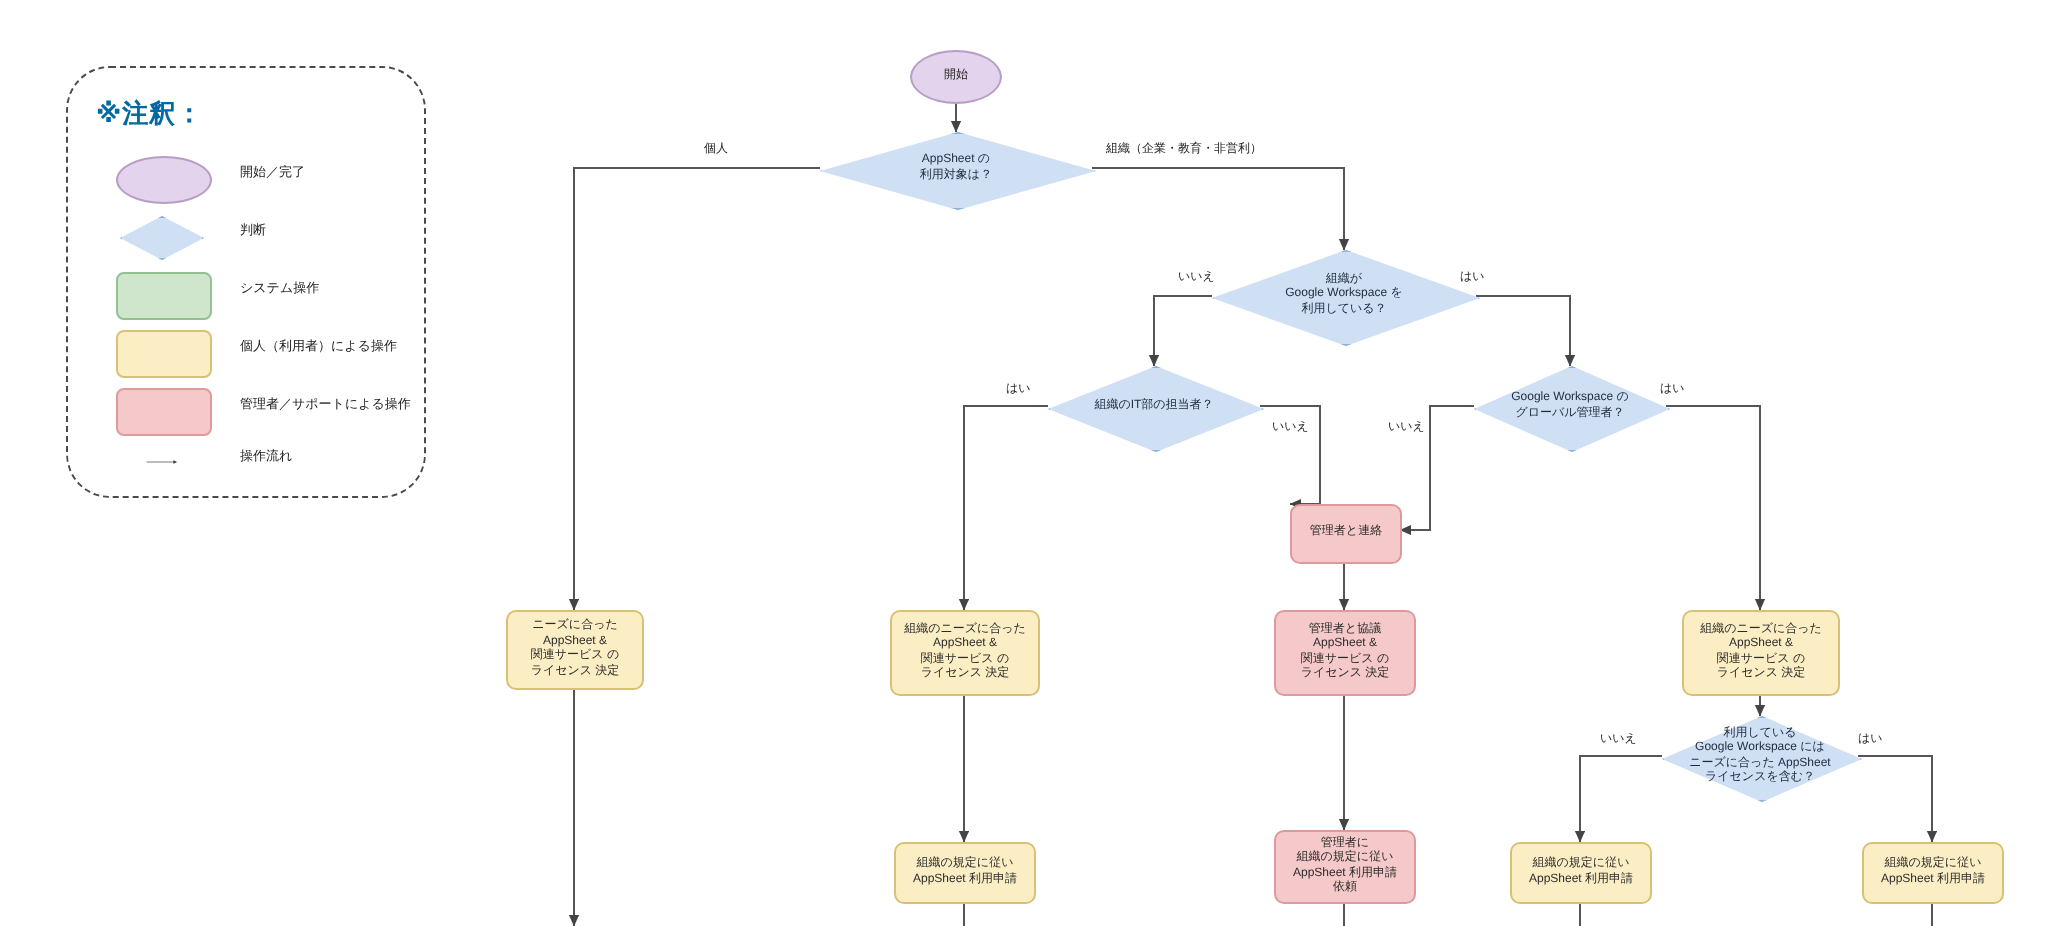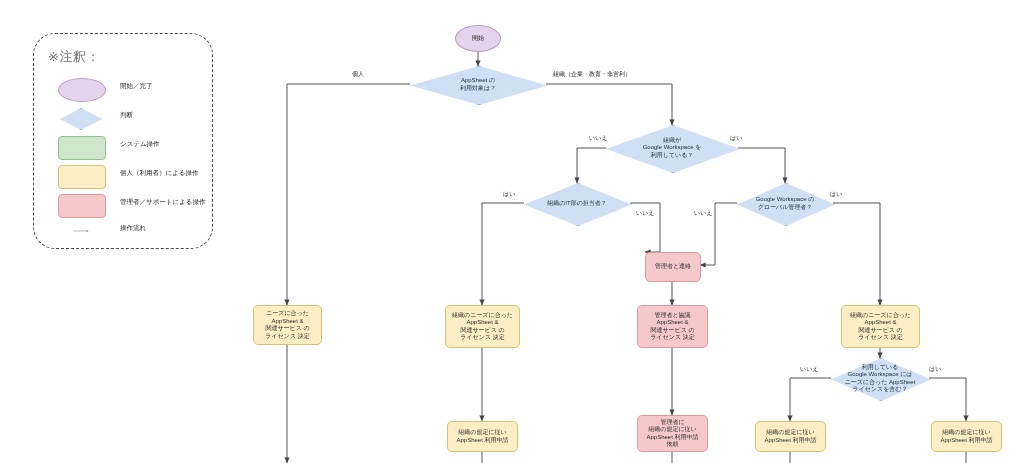--- a/index.html
+++ b/index.html
@@ -12,21 +12,21 @@
   svg#wires{position:absolute;left:0;top:0;width:1024px;height:463px;}
 
   
   .legend{
     position:absolute;left:33px;top:33px;width:180px;height:216px;
     border:1.4px dashed #4a4a4a;border-radius:22px;background:#fff;
     box-sizing:border-box;
   }
   .legend-title{
     position:absolute;left:14px;top:14px;
-    font-size:13px;font-weight:normal;letter-spacing:.5px;color:#737373;
+    font-size:13px;font-weight:bold;letter-spacing:.5px;color:#0369a1;
   }
   .legend-row{position:absolute;left:24px;width:150px;height:22px;}
   .legend-swatch{position:absolute;left:0;top:0;width:46px;height:22px;}
   .legend-label{
     position:absolute;left:62px;top:4px;font-size:6.5px;white-space:nowrap;color:#222;
   }
   .sw-ellipse{border-radius:50%;background:#e4d3ec;border:1px solid #b69ec6;}
   .sw-diamond{
     width:40px;height:20px;left:2px;top:1px;
     background:#cfe0f5;border:1px solid #8fb0d8;

